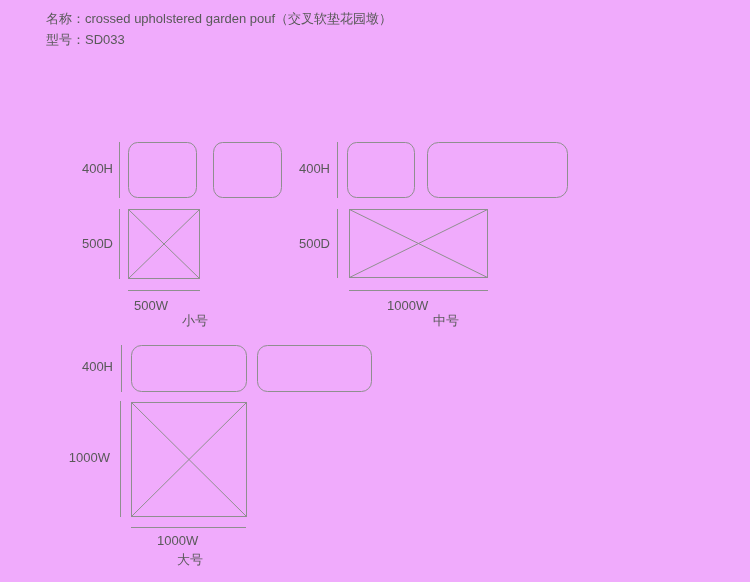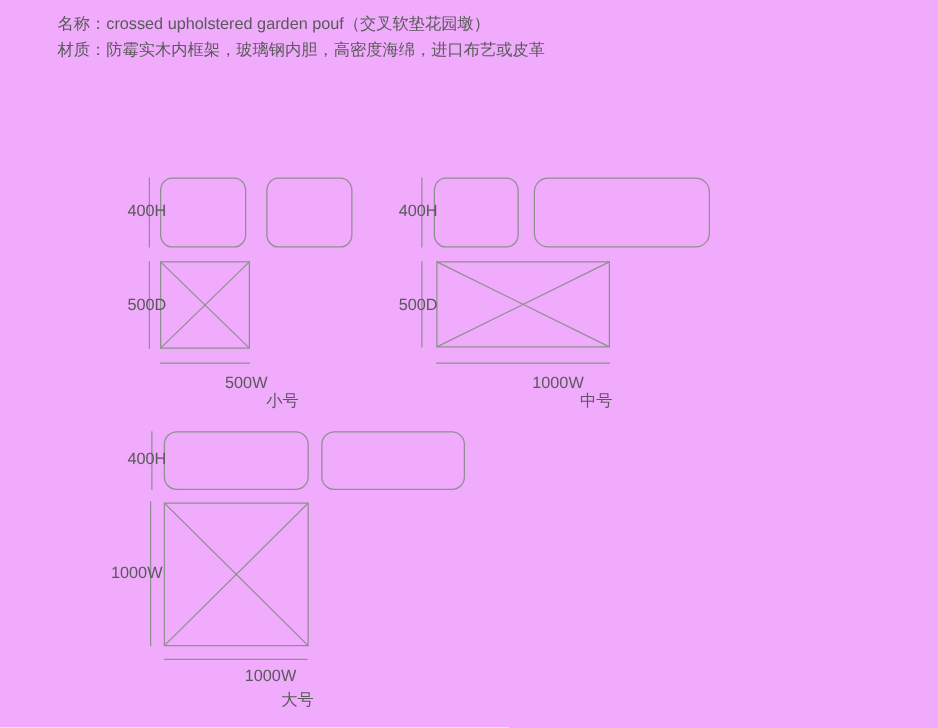--- a/index.html
+++ b/index.html
@@ -24,34 +24,33 @@
     position: absolute;
     left: 0; top: 0;
     width: 750px; height: 582px;
   }
   .dim-label {
     position: absolute;
     font-size: 13px;
     line-height: 14px;
     color: #595959;
     white-space: nowrap;
-    margin-left: 20px;
   }
   .right  { text-align: right; }
-  .center { text-align: right; }
+  .center { text-align: left; }
   svg .stroke { fill: none; stroke: #8f8f8f; stroke-width: 1; }
 </style>
 </head>
 <body>
 
 <div class="page">
 
   <div class="spec-block">
     <div>名称：crossed upholstered garden pouf（交叉软垫花园墩）</div>
-    <div>材质：防霉实木内框架，玻璃钢内胆，高密度海绵，进口布艺或皮革</div>
+    <div>型号：SD033</div>
   </div>
 
   <svg class="drawing-layer" width="750" height="582" viewBox="0 0 750 582" xmlns="http://www.w3.org/2000/svg">
 
     <g>
       <line class="stroke" x1="119.5" y1="142" x2="119.5" y2="198"></line>
       <rect class="stroke" x="128.5" y="142.5" width="68" height="55" rx="9" ry="10"></rect>
       <rect class="stroke" x="213.5" y="142.5" width="68" height="55" rx="9" ry="10"></rect>
       <line class="stroke" x1="119.5" y1="209" x2="119.5" y2="279"></line>
       <g>
@@ -85,25 +84,25 @@
         <line class="stroke" x1="131.5" y1="402.5" x2="246.5" y2="516.5"></line>
         <line class="stroke" x1="246.5" y1="402.5" x2="131.5" y2="516.5"></line>
       </g>
       <line class="stroke" x1="131" y1="527.5" x2="246" y2="527.5"></line>
     </g>
   </svg>
 
   <div class="dim-label right" style="left:73px;  top:162px; width:40px;">400H</div>
   <div class="dim-label right" style="left:73px;  top:237px; width:40px;">500D</div>
   <div class="dim-label center" style="left:134px; top:299px; width:60px;">500W</div>
-  <div class="dim-label center" style="left:165px; top:314px; width:54px;">小号</div>
+  <div class="dim-label center" style="left:182px; top:314px; width:54px;">小号</div>
 
   <div class="dim-label right" style="left:290px; top:162px; width:40px;">400H</div>
   <div class="dim-label right" style="left:290px; top:237px; width:40px;">500D</div>
   <div class="dim-label center" style="left:387px; top:299px; width:60px;">1000W</div>
-  <div class="dim-label center" style="left:416px; top:314px; width:54px;">中号</div>
+  <div class="dim-label center" style="left:433px; top:314px; width:54px;">中号</div>
 
   <div class="dim-label right" style="left:73px;  top:360px; width:40px;">400H</div>
   <div class="dim-label right" style="left:62px;  top:451px; width:48px;">1000W</div>
   <div class="dim-label center" style="left:157px; top:534px; width:60px;">1000W</div>
   <div class="dim-label center" style="left:177px; top:553px; width:54px;">大号</div>
 
 </div>
 
 </body></html>

